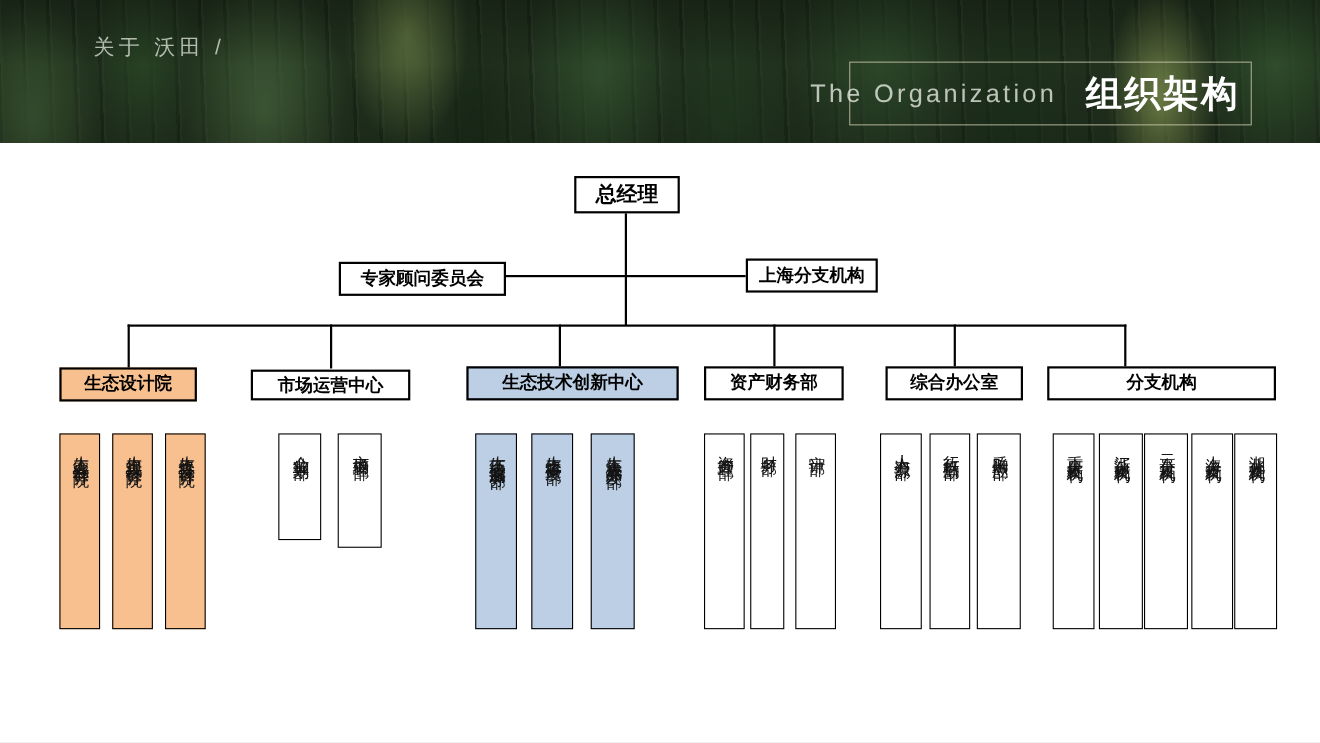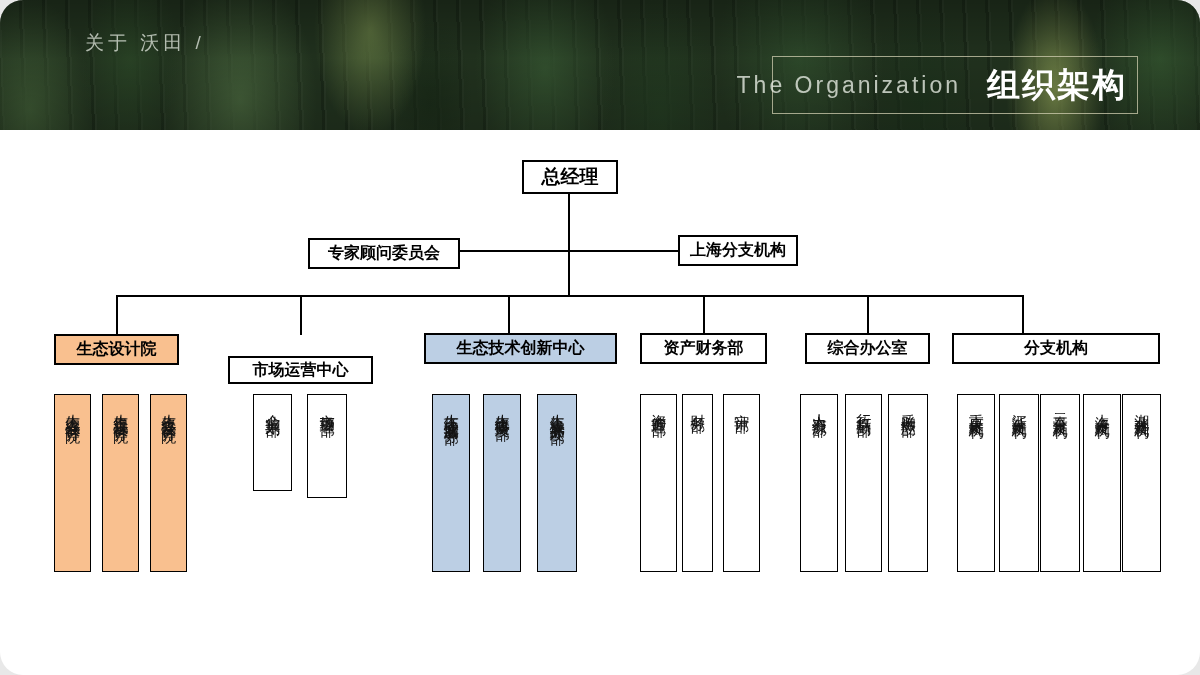--- a/index.html
+++ b/index.html
@@ -1,20 +1,19 @@
 <!DOCTYPE html>
 <html><head>
 <meta charset="utf-8">
 <style>
   html,body{margin:0;padding:0;background:#e8e8e8;}
   .slide{
     position:relative;width:1200px;height:675px;background:#ffffff;
     font-family:"Liberation Sans","DejaVu Sans",sans-serif;overflow:hidden;
     margin:0 auto;
-    border-radius:23px;
   }
   
   .banner{
     position:absolute;left:0;top:0;width:1200px;height:130px;
     background-color:#22331f;
     background-image:
       linear-gradient(180deg, rgba(0,0,0,0.30), rgba(0,0,0,0.05) 45%, rgba(0,0,0,0.18) 100%),
       radial-gradient(ellipse 90px 160px at 30px 110px,  #3c5733 0%, rgba(60,87,51,0) 70%),
       radial-gradient(ellipse 70px 140px at 130px 60px,  #2a4426 0%, rgba(42,68,38,0) 70%),
       radial-gradient(ellipse 110px 180px at 240px 100px,#44603a 0%, rgba(68,96,58,0) 70%),
@@ -96,21 +95,21 @@
   <div class="hbox" style="left:308px;top:238px;width:152px;height:31px;">
       <span>专家顾问委员会</span>
     </div>
   <div class="hbox" style="left:678px;top:235px;width:120px;height:31px;">
       <span>上海分支机构</span>
     </div>
 
   <div class="hbox orange" style="left:54px;top:334px;width:125px;height:31px;">
       <span>生态设计院</span>
     </div>
-  <div class="hbox" style="left:228px;top:336px;width:145px;height:28px;margin-top:20px;">
+  <div class="hbox" style="left:228px;top:336px;width:145px;height:28px;">
       <span>市场运营中心</span>
     </div>
   <div class="hbox blue" style="left:424px;top:333px;width:193px;height:31px;">
       <span>生态技术创新中心</span>
     </div>
   <div class="hbox" style="left:640px;top:333px;width:127px;height:31px;">
       <span>资产财务部</span>
     </div>
   <div class="hbox" style="left:805px;top:333px;width:125px;height:31px;">
       <span>综合办公室</span>

